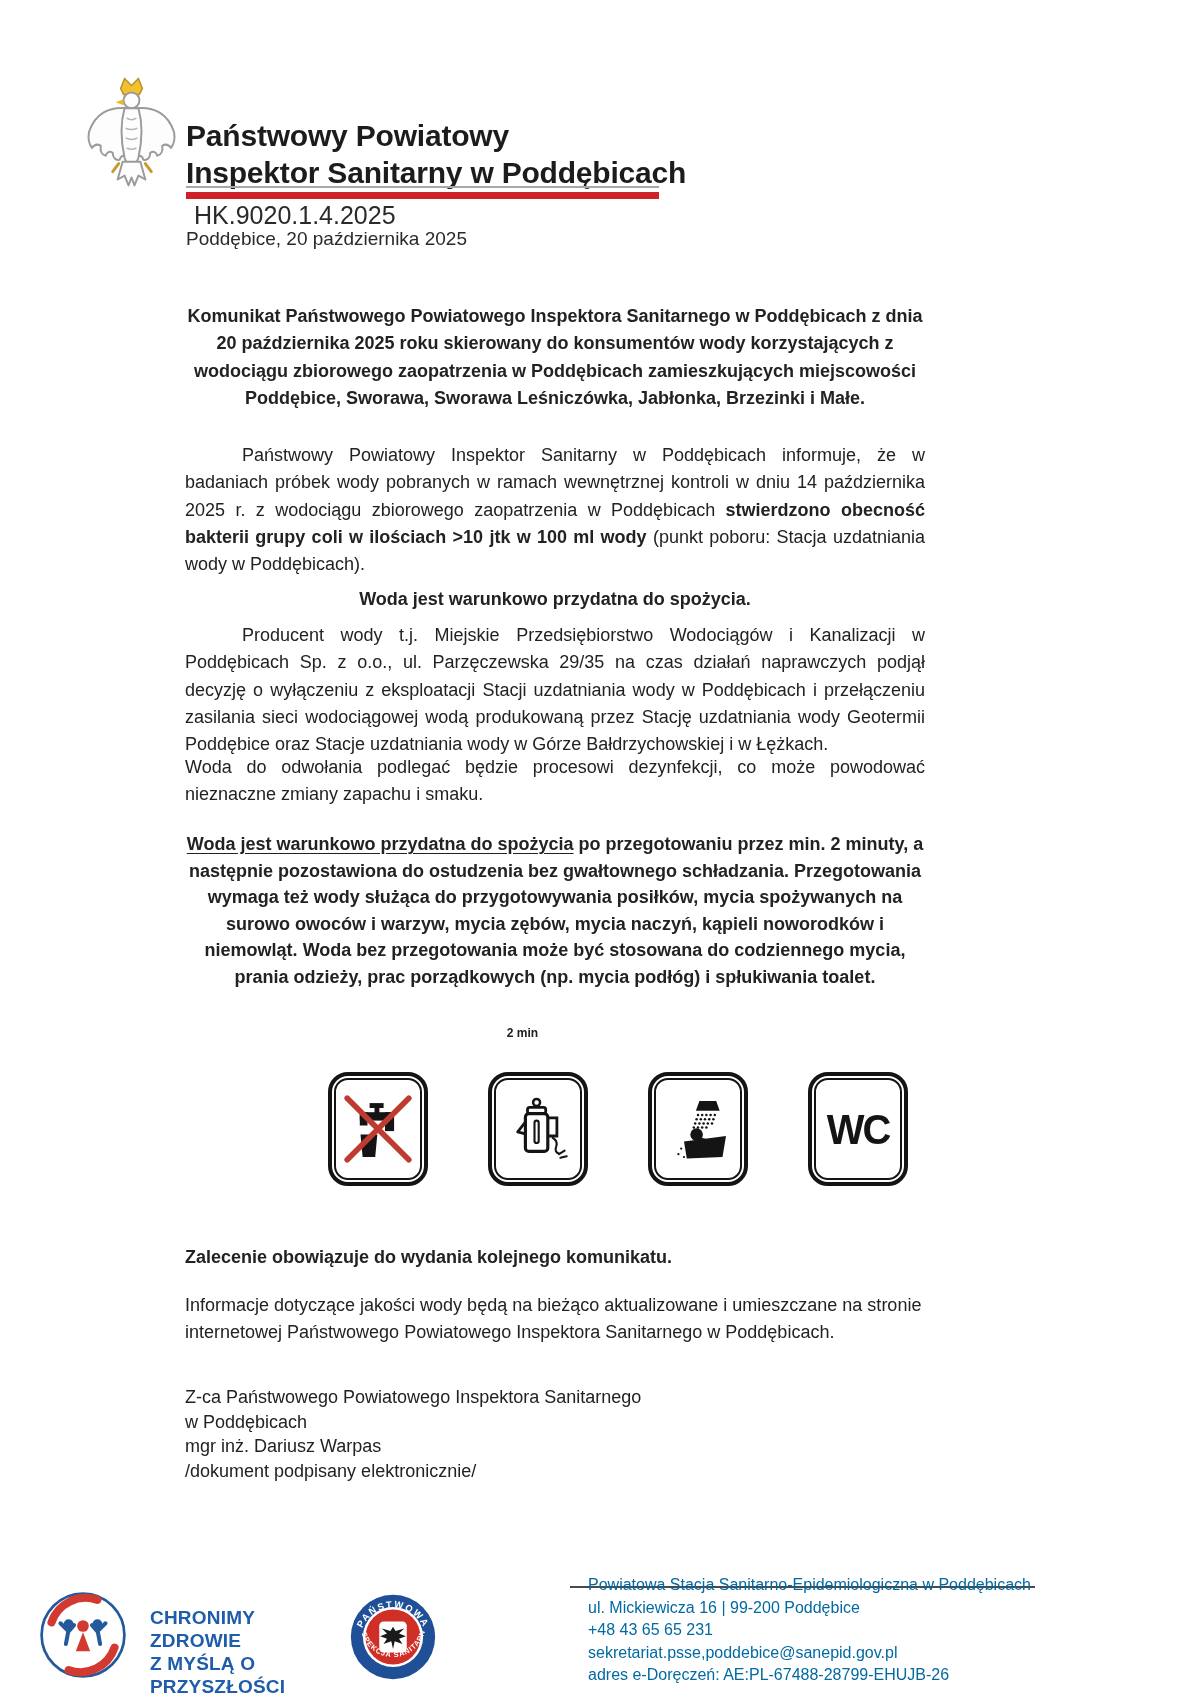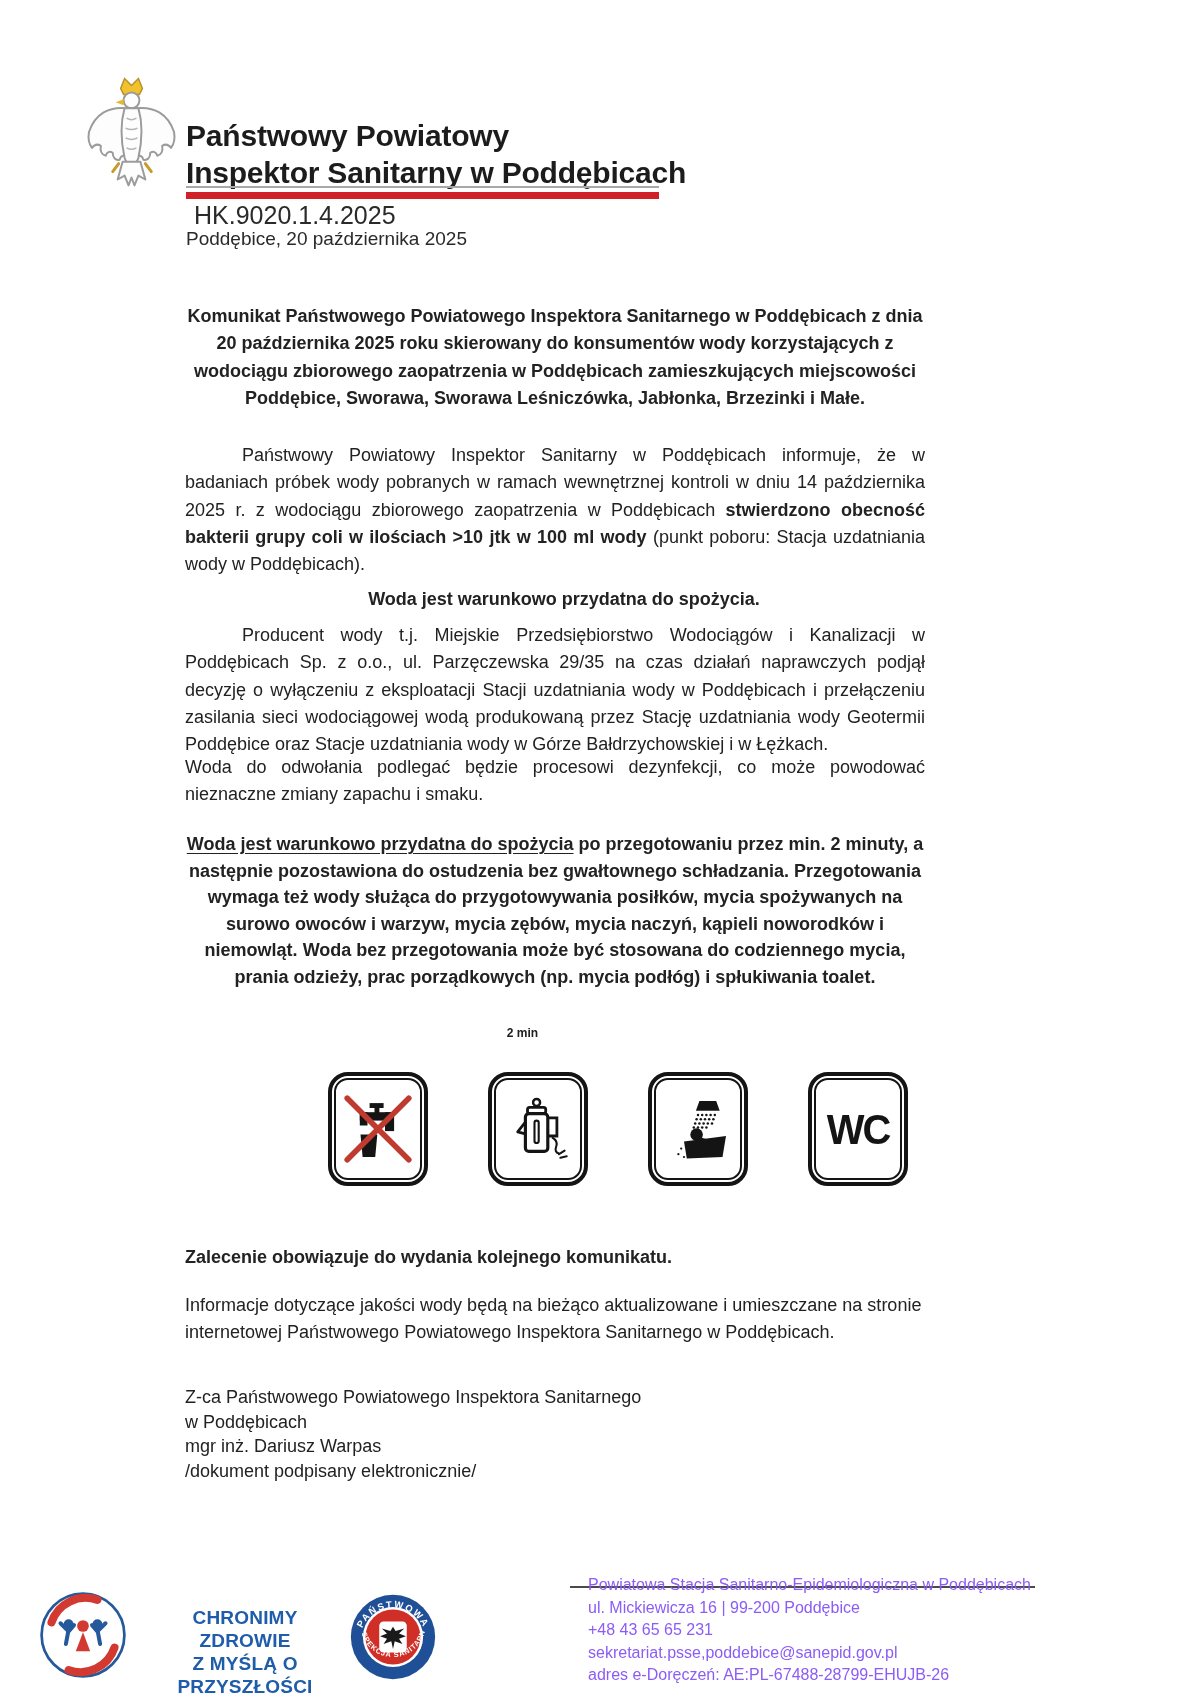--- a/index.html
+++ b/index.html
@@ -12,40 +12,40 @@
   
   .title{left:186px;top:94px;font-size:30px;font-weight:600;line-height:37px;color:#1c1c1c;letter-spacing:-.2px;margin-top:23px;}
   .rule-gray{left:186px;top:186px;width:473px;height:2px;background:#a8a8a8;}
   .rule-red{left:186px;top:192px;width:473px;height:7px;background:#cf2127;}
   .refnum{left:186px;top:201px;font-size:25px;color:#2a2a2a;margin-left:8px;}
   .pdate{left:186px;top:228px;font-size:19px;color:#2a2a2a;}
   
   .bodytxt{font-size:18px;line-height:27.3px;color:#222;}
   .heading{left:185px;top:303px;width:740px;text-align:center;font-weight:bold;}
   .para1{left:185px;top:442px;width:740px;text-align:justify;text-indent:57px;}
-  .center1{left:194px;top:586px;width:740px;text-align:center;font-weight:bold;}
+  .center1{left:185px;top:586px;width:740px;text-align:center;font-weight:bold;}
   .para2{left:185px;top:622px;width:740px;text-align:justify;text-indent:57px;}
   .para3{left:185px;top:754px;width:740px;text-align:justify;}
   .advice{left:185px;top:831px;width:740px;text-align:center;font-weight:bold;line-height:26.6px;}
   .advice u{text-decoration:underline;text-underline-offset:3px;}
   .boiltime{left:465px;top:1026px;width:115px;text-align:center;font-weight:bold;font-size:12px;}
   .validity{left:185px;top:1244px;font-size:18px;font-weight:bold;}
   .info{left:185px;top:1292px;width:748px;line-height:26.5px;}
   .signature{left:185px;top:1374px;font-size:18px;line-height:24.5px;color:#222;margin-top:11px;}
   
   .icons-row{left:328px;top:1072px;display:flex;gap:60px;}
   .picto{width:88px;height:102px;border:4px solid #141414;border-radius:20px;padding:2px;background:#fff;}
   .picto-inner{width:100%;height:100%;border:2px solid #141414;border-radius:14px;
     display:flex;align-items:center;justify-content:center;box-sizing:border-box;}
   .wc-text{font-size:40px;font-weight:800;color:#141414;letter-spacing:-2px;
     font-family:"Liberation Sans",sans-serif;transform:scaleY(1.05);}
   
-  .slogan{left:150px;top:1606px;width:190px;text-align:center;font-weight:bold;font-size:19px;
+  .slogan{left:150px;top:1606px;width:190px;text-align:left;font-weight:bold;font-size:19px;
     line-height:23px;color:#1f5ca9;letter-spacing:.2px;}
-  .contact{left:588px;top:1574px;font-size:16px;line-height:22.5px;color:#8b5cf6;}
+  .contact{left:588px;top:1574px;font-size:16px;line-height:22.5px;color:#0369a1;}
   .contact-rule{left:570px;top:1586px;width:465px;height:2px;background:#4a4a4a;}
 </style>
 </head>
 <body>
 
 <div class="page">
 
   <div class="abs" style="left:85px;top:74px;width:94px;height:118px;">
     <svg viewBox="0 0 95 118" width="94" height="118">
       <polygon points="36,14 40,4 47,11 54,4 58,14 55,20 39,20" fill="#f2c12e" stroke="#b8902a" stroke-width="1.5"></polygon>

